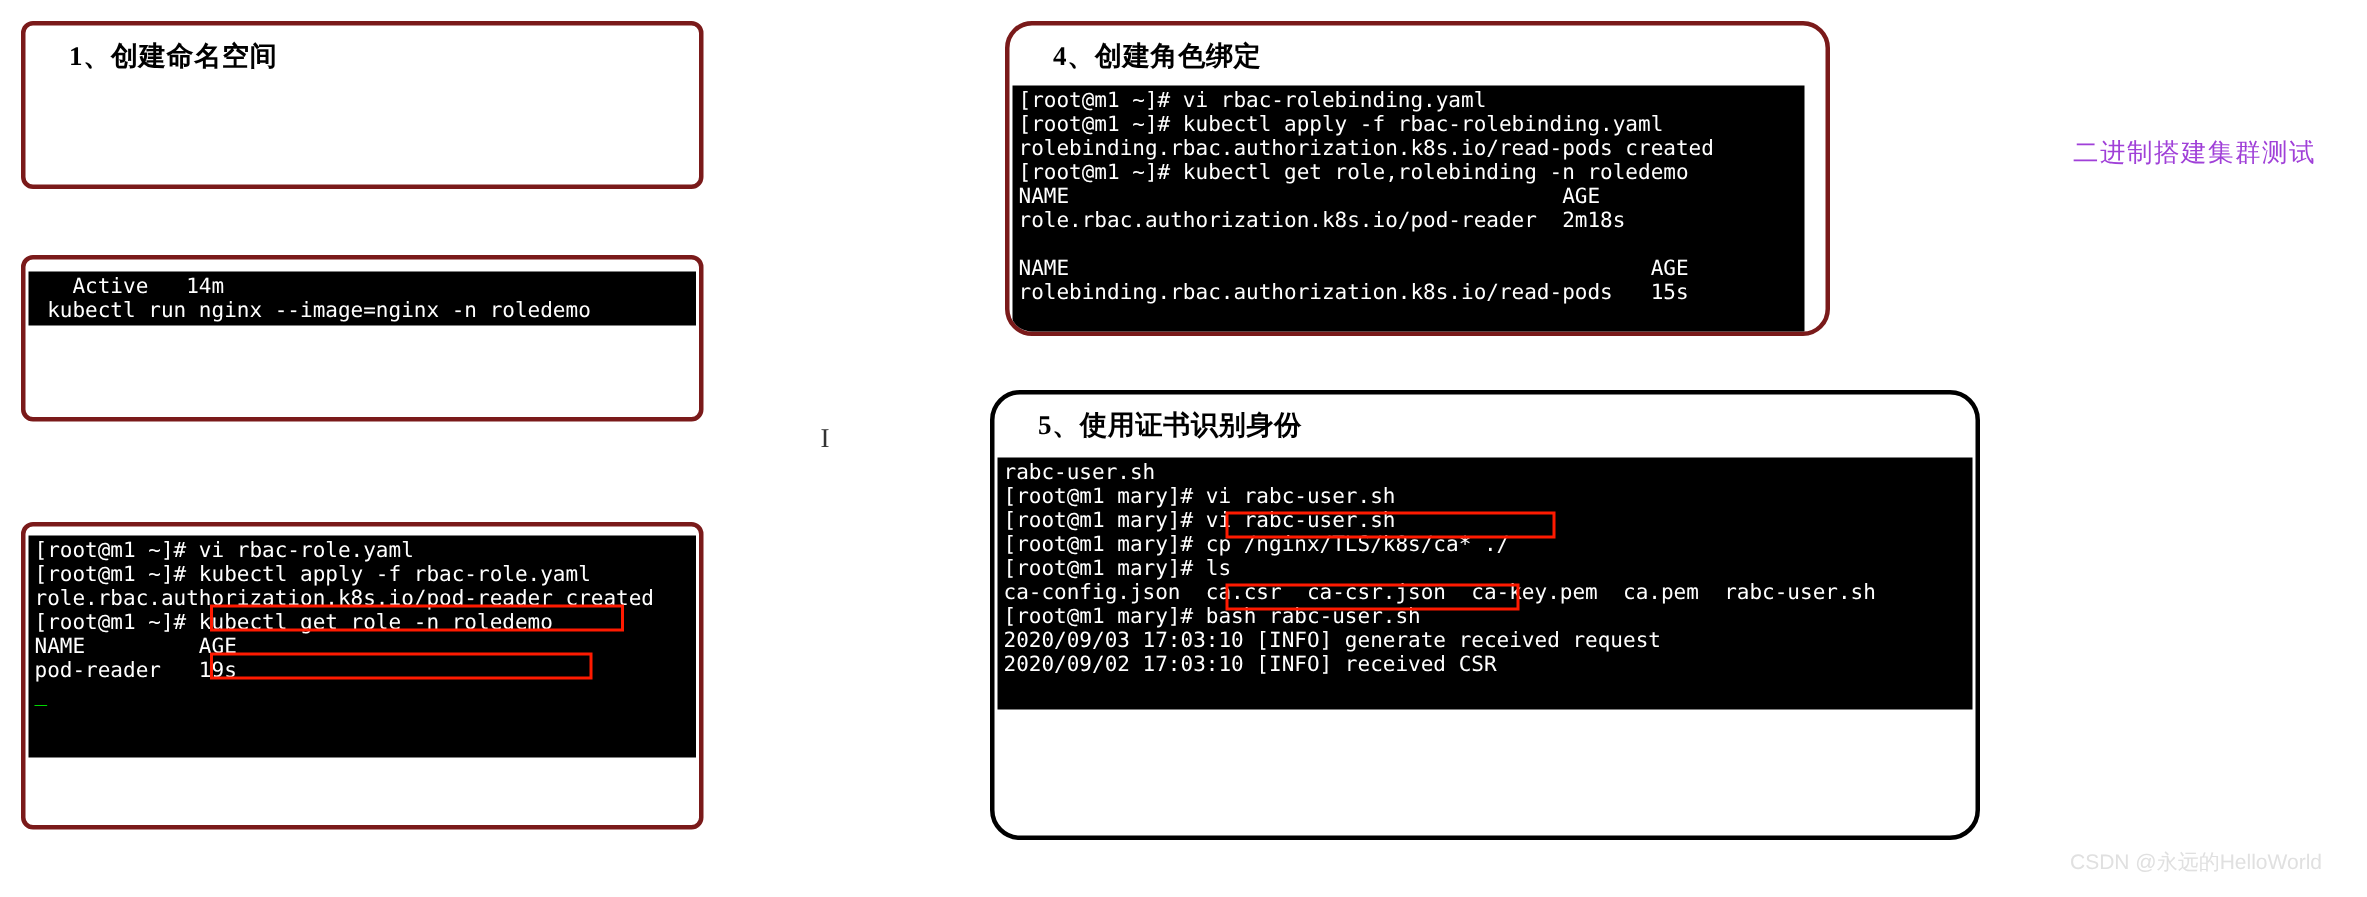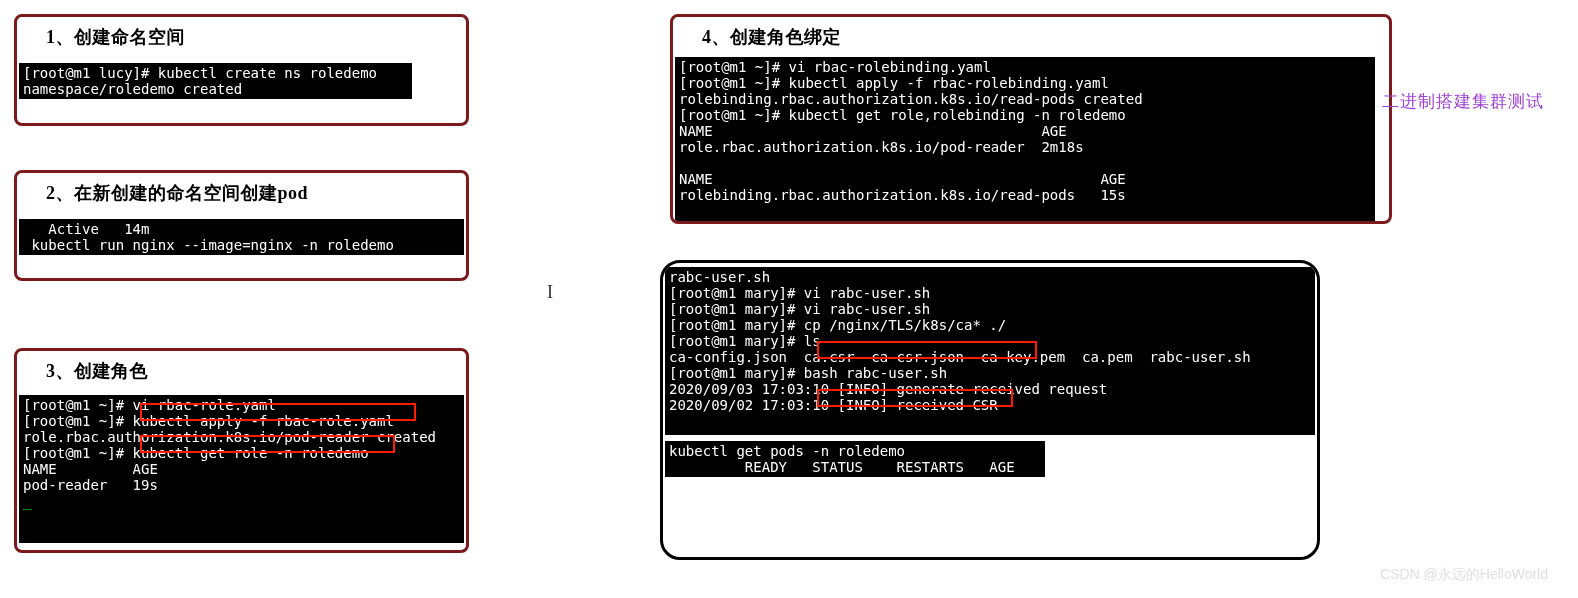--- a/index.html
+++ b/index.html
@@ -10,47 +10,43 @@
     .term { background: #000; color: #fff; font-family: "Consolas", "DejaVu Sans Mono", monospace; font-size: 14px; line-height: 16px; padding: 2px 4px; white-space: pre; overflow: hidden; }
     .term2 { background: #000; color: #fff; font-family: "Consolas", "DejaVu Sans Mono", monospace; font-size: 14px; line-height: 16px; padding: 2px 4px; white-space: pre; overflow: hidden; margin: 6px 2px 2px 2px; }
     .hl-box { position: absolute; border: 2px solid #ff1a00; pointer-events: none; }
     .side-text { position: absolute; font-size: 17px; color: #a040d8; font-family: "SimSun", serif; letter-spacing: 1px; }
     .watermark { position: absolute; right: 30px; bottom: 14px; font-family: Arial, sans-serif; font-size: 14px; color: #e0e0e0; text-align: center; }
     .cursor-i { position: absolute; font-family: "Times New Roman", serif; font-size: 18px; color: #333; }
     
     #c1 { left: 14px; top: 14px; width: 455px; height: 112px; }
     #c2 { left: 14px; top: 170px; width: 455px; height: 111px; }
     #c3 { left: 14px; top: 348px; width: 455px; height: 205px; }
-    #c4 { left: 670px; top: 14px; width: 722px; height: 210px; }
+    #c4 { left: 670px; top: 14px; width: 550px; height: 210px; border-radius: 18px; }
     #c5 { left: 660px; top: 260px; width: 660px; height: 300px; }
     
     #c1 .term  { margin: 8px 2px 2px 2px; width: 393px; }
     #c2 .term  { margin: 8px 2px 19px 2px; }
     #c3 .term  { margin: 6px 2px 2px 2px; min-height: 148px; }
     #c4 .term  { margin: 2px 14px 2px 2px; min-height: 170px; }
     #c5 .term  { margin: 4px 2px 2px 2px; min-height: 168px; }
     .green { color: #00ff00; }
   </style>
 </head>
 <body>
 
 <div id="c1" class="card-red">
   <div class="card-title">1、创建命名空间</div>
-  <div class="term"><span>[root@m1 lucy]# kubectl create ns roledemo</span>
-<span>namespace/roledemo created</span></div>
 </div>
 
 <div id="c2" class="card-red">
-  <div class="card-title">2、在新创建的命名空间创建pod</div>
   <div class="term"><span>   Active   14m</span>
 <span> kubectl run nginx --image=nginx -n roledemo</span></div>
 </div>
 
 <div id="c3" class="card-red">
-  <div class="card-title">3、创建角色</div>
   <div class="term"><span>[root@m1 ~]# vi rbac-role.yaml</span>
 <span><span>[root@m1 ~]# </span><span>kubectl apply -f rbac-role.yaml</span></span>
 <span>role.rbac.authorization.k8s.io/pod-reader created</span>
 <span><span>[root@m1 ~]# </span><span>kubectl get role -n roledemo</span></span>
 <span>NAME         AGE</span>
 <span>pod-reader   19s</span>
 <span class="green">_</span></div>
   <div class="hl-box" style="left:123px;top:52px;width:276px;height:18px;"></div>
   <div class="hl-box" style="left:123px;top:84px;width:255px;height:18px;"></div>
 </div>
@@ -62,31 +58,30 @@
 <span>rolebinding.rbac.authorization.k8s.io/read-pods created</span>
 <span>[root@m1 ~]# kubectl get role,rolebinding -n roledemo</span>
 <span>NAME                                       AGE</span>
 <span>role.rbac.authorization.k8s.io/pod-reader  2m18s</span>
 <span></span>
 <span>NAME                                              AGE</span>
 <span>rolebinding.rbac.authorization.k8s.io/read-pods   15s</span></div>
 </div>
 
 <div id="c5" class="card-black">
+  <div class="card-title">5、使用证书识别身份</div>
   <div class="term"><span>rabc-user.sh</span>
 <span>[root@m1 mary]# vi rabc-user.sh</span>
 <span>[root@m1 mary]# vi rabc-user.sh</span>
 <span><span>[root@m1 mary]# </span><span>cp /nginx/TLS/k8s/ca* ./</span></span>
 <span>[root@m1 mary]# ls</span>
 <span>ca-config.json  ca.csr  ca-csr.json  ca-key.pem  ca.pem  rabc-user.sh</span>
 <span><span>[root@m1 mary]# </span><span>bash rabc-user.sh</span></span>
 <span>2020/09/03 17:03:10 [INFO] generate received request</span>
 <span>2020/09/02 17:03:10 [INFO] received CSR</span></div>
-  <div class="term2" style="width:380px;"><span>kubectl get pods -n roledemo</span>
-<span>         READY   STATUS    RESTARTS   AGE</span></div>
   <div class="hl-box" style="left:154px;top:78px;width:220px;height:18px;"></div>
   <div class="hl-box" style="left:154px;top:126px;width:196px;height:18px;"></div>
 </div>
 
 <div class="side-text" style="left:1382px;top:90px;">二进制搭建集群测试</div>
 
 <div class="cursor-i" style="left:547px;top:282px;">I</div>
 
 <div class="watermark">CSDN @永远的HelloWorld</div>
 

